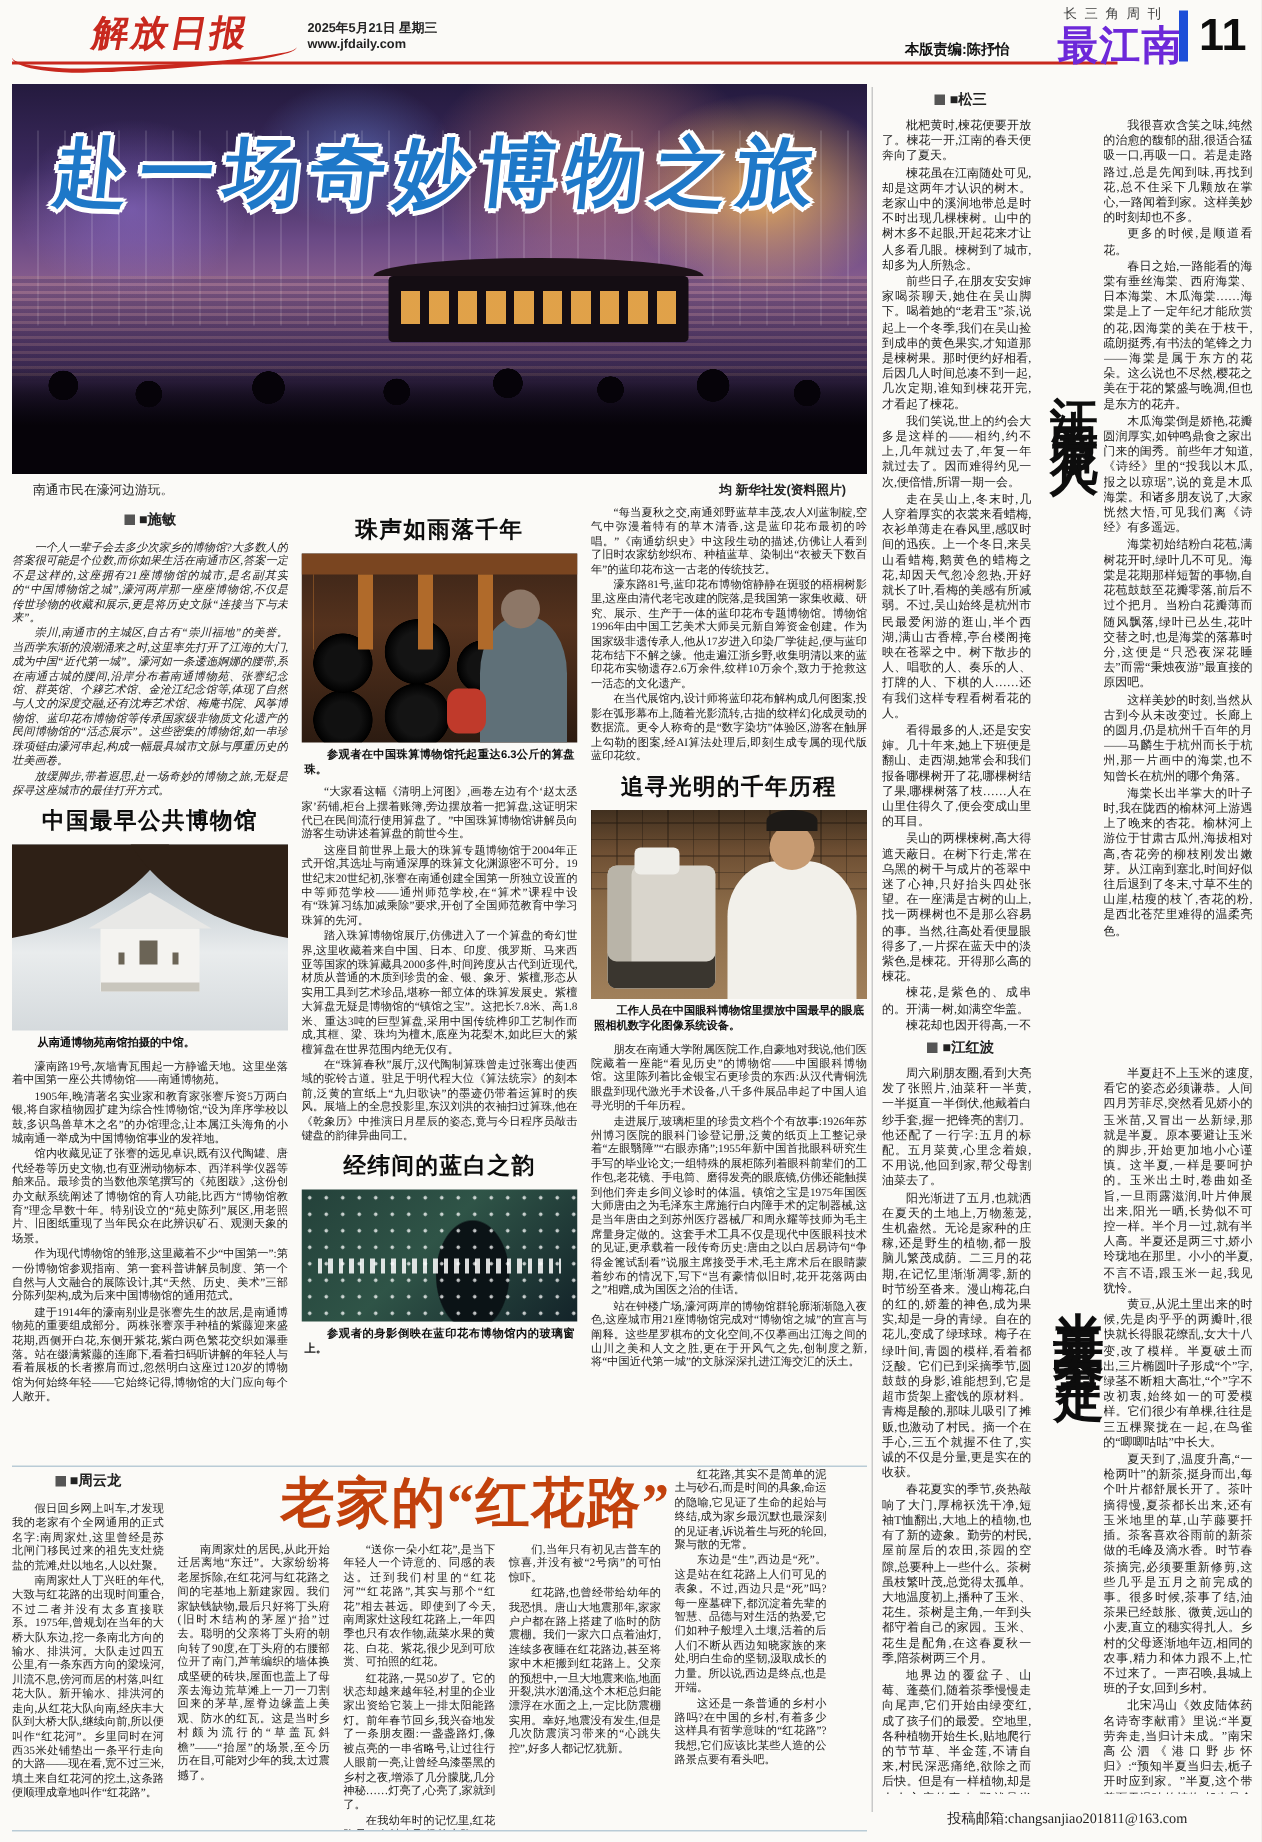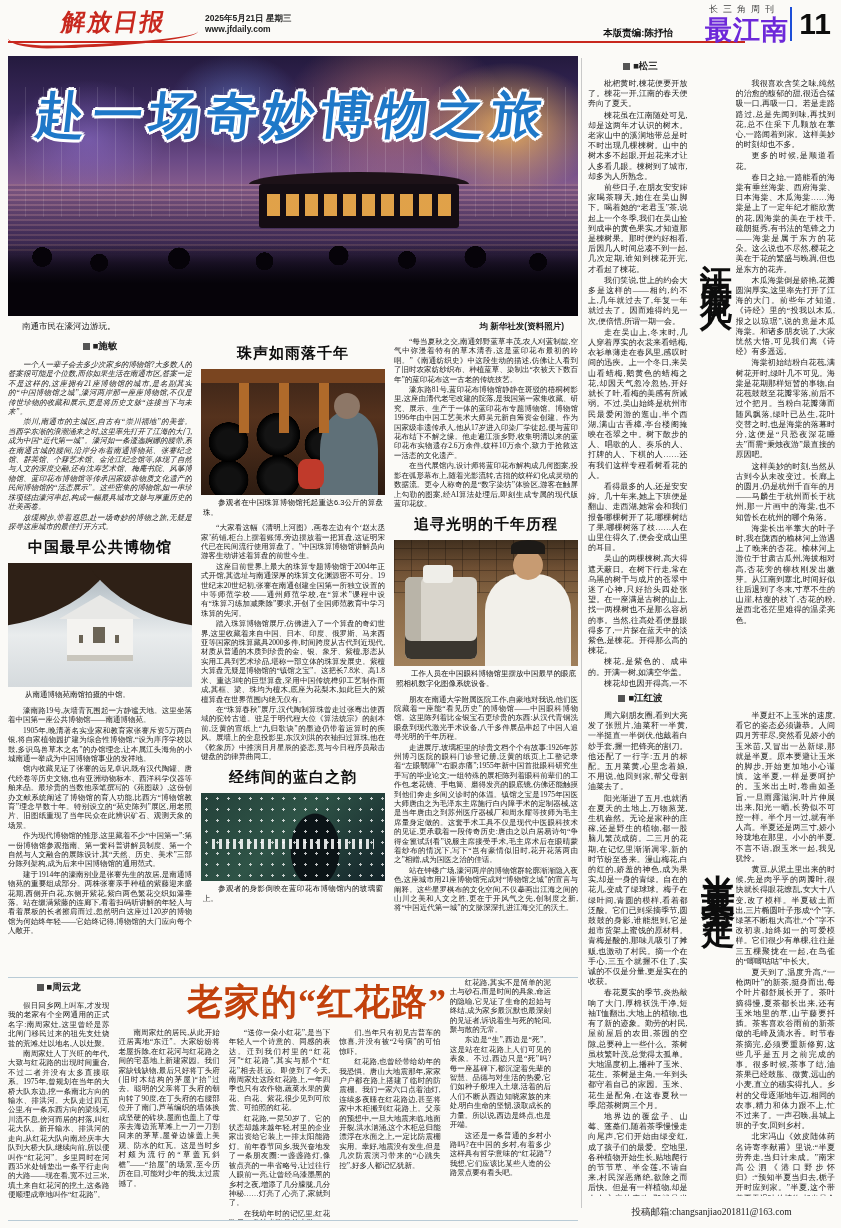--- a/index.html
+++ b/index.html
@@ -14,21 +14,21 @@
   .mh-meta{position:absolute;left:205px;top:13px;font-family:"Liberation Sans","DejaVu Sans",sans-serif;
         font-size:8.5px;line-height:11px;color:#222;font-weight:bold;}
   .mh-rule{position:absolute;left:8px;top:41px;width:737px;height:2px;background:#c8281e;}
   .weekly{position:absolute;right:62px;top:3px;font-family:"Liberation Sans","DejaVu Sans",sans-serif;
         font-size:9px;letter-spacing:5px;color:#444;}
   .editor{position:absolute;right:168px;top:27px;font-family:"Liberation Sans","DejaVu Sans",sans-serif;
         font-size:9.5px;font-weight:bold;color:#111;}
   .section-name{position:absolute;right:52px;top:12px;font-family:"Liberation Sans","DejaVu Sans",sans-serif;
         font-size:27px;font-weight:bold;color:#6d28d9;letter-spacing:1px;}
   .page-num{position:absolute;right:10px;top:7px;font-family:"Liberation Sans","DejaVu Sans",sans-serif;
-        font-size:30px;font-weight:bold;color:#0d0d0d;border-left:2px solid #1d4ed8;padding-left:7px;line-height:34px;}
+        font-size:30px;font-weight:bold;color:#0d0d0d;border-left:6px solid #1d4ed8;padding-left:7px;line-height:34px;}
   
   .left-block{position:absolute;left:8px;top:56px;width:570px;}
   .v-divider{position:absolute;left:581px;top:58px;height:1150px;width:1px;background:#c9c9c9;}
   .right-block{position:absolute;left:588px;top:58px;width:247px;}
   
   .hero{position:relative;height:260px;overflow:hidden;
     background:
       radial-gradient(ellipse 130px 95px at 88% 28%, rgba(255,190,90,.85), transparent 70%),
       radial-gradient(ellipse 160px 120px at 68% 22%, rgba(250,150,120,.5), transparent 70%),
       radial-gradient(ellipse 110px 85px at 14% 32%, rgba(150,120,220,.5), transparent 70%),
@@ -64,21 +64,21 @@
   .cols3{display:flex;gap:9px;height:636px;overflow:hidden;margin-top:3px;}
   .cols3 .col{flex:1;overflow:hidden;}
   .bp{font-size:7.5px;line-height:9.4px;text-align:justify;text-indent:15px;margin:0 0 1px 0;}
   .ip{font-style:italic;}
   .byline{font-family:"Liberation Sans","DejaVu Sans",sans-serif;font-size:9.5px;font-weight:bold;
     text-align:center;margin:3px 0 7px 0;color:#222;}
   .sq{display:inline-block;width:7px;height:7px;background:#555;margin-right:3px;vertical-align:middle;}
   .sec-h{font-family:"Liberation Sans","DejaVu Sans",sans-serif;font-size:15px;font-weight:bold;
     text-align:center;letter-spacing:1px;margin:7px 0 6px 0;color:#0d0d0d;}
   .cap{font-family:"Liberation Sans","DejaVu Sans",sans-serif;font-size:7.5px;line-height:9.6px;
-    color:#111;margin:3px 2px 6px 2px;text-align:justify;text-indent:15px;}
+    color:#111;margin:3px 2px 6px 2px;text-align:justify;text-indent:15px;font-weight:bold;}
   .ph{position:relative;width:100%;overflow:hidden;margin:1px 0;}
   
   .ph-snow{height:124px;background:linear-gradient(180deg,#9fa9b1 0%,#c9d1d6 30%,#e9eced 58%,#d5dadd 100%);}
   .ph-snow::before{content:"";position:absolute;left:-34px;top:-40px;width:150px;height:105px;
     background:#2e2016;border-radius:0 0 100% 0;}
   .ph-snow::after{content:"";position:absolute;right:-34px;top:-40px;width:150px;height:105px;
     background:#2e2016;border-radius:0 0 0 100%;}
   .house{position:absolute;left:50%;bottom:26px;width:66px;height:42px;margin-left:-33px;background:#f4f3f0;
     box-shadow:inset 0 -6px 0 #c9c6bd;}
   .house::before{content:"";position:absolute;left:-8px;top:-24px;border-left:41px solid transparent;
@@ -280,21 +280,21 @@
           <p class="rp">楝花却也因开得高,一不留神就会错过它的香味。草本花,人可凑到跟前闻,木本花,是由它扑过来。但是如何扑,就多看风。我们便坐在树下的栏杆上,等一阵恰好的春风将楝花的香味送到跟前。许久,一种木质的干燥的香从鼻尖滑过,安安婶说,浓香已褪。</p>
 
         </div>
         <div class="vstrip">
           <div class="vtitle vt-1">江南看花人</div>
         </div>
         <div class="rcol">
           <p class="rp">我很喜欢含笑之味,纯然的治愈的馥郁的甜,很适合猛吸一口,再吸一口。若是走路路过,总是先闻到味,再找到花,总不住采下几颗放在掌心,一路闻着到家。这样美妙的时刻却也不多。</p>
           <p class="rp">更多的时候,是顺道看花。</p>
           <p class="rp">春日之始,一路能看的海棠有垂丝海棠、西府海棠、日本海棠、木瓜海棠……海棠是上了一定年纪才能欣赏的花,因海棠的美在于枝干,疏朗挺秀,有书法的笔锋之力——海棠是属于东方的花朵。这么说也不尽然,樱花之美在于花的繁盛与晚凋,但也是东方的花卉。</p>
-          <p class="rp">木瓜海棠倒是娇艳,花瓣圆润厚实,这里率先打开了江海的大门。前些年才知道,《诗经》里的“投我以木瓜,报之以琼琚”,说的竟是木瓜海棠。和诸多朋友说了,大家恍然大悟,可见我们离《诗经》有多遥远。</p>
+          <p class="rp">木瓜海棠倒是娇艳,花瓣圆润厚实,如钟鸣鼎食之家出门来的闺秀。前些年才知道,《诗经》里的“投我以木瓜,报之以琼琚”,说的竟是木瓜海棠。和诸多朋友说了,大家恍然大悟,可见我们离《诗经》有多遥远。</p>
           <p class="rp">海棠初始结粉白花苞,满树花开时,绿叶几不可见。海棠是花期那样短暂的事物,自花苞鼓鼓至花瓣零落,前后不过个把月。当粉白花瓣薄而随风飘落,绿叶已丛生,花叶交替之时,也是海棠的落幕时分,这便是“只恐夜深花睡去”而需“秉烛夜游”最直接的原因吧。</p>
           <p class="rp">这样美妙的时刻,当然从古到今从未改变过。长廊上的圆月,仍是杭州千百年的月——马麟生于杭州而长于杭州,那一片画中的海棠,也不知曾长在杭州的哪个角落。</p>
           <p class="rp">海棠长出半掌大的叶子时,我在陇西的榆林河上游遇上了晚来的杏花。榆林河上游位于甘肃古瓜州,海拔相对高,杏花旁的柳枝刚发出嫩芽。从江南到塞北,时间好似往后退到了冬末,寸草不生的山崖,枯瘦的枝丫,杏花的粉,是西北苍茫里难得的温柔亮色。</p>
 
         </div>
       </div>
     </article>
 
     <article class="r-article r-art-2">
       <div class="rbyline"><span class="sq"></span><span>■江红波</span></div>

